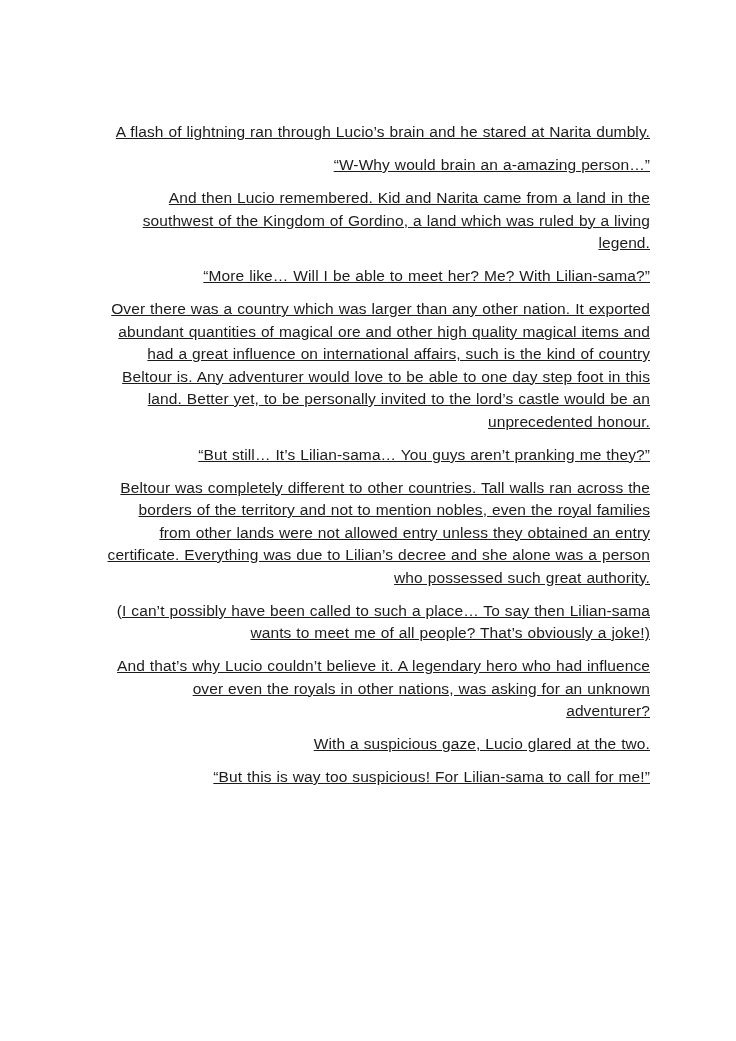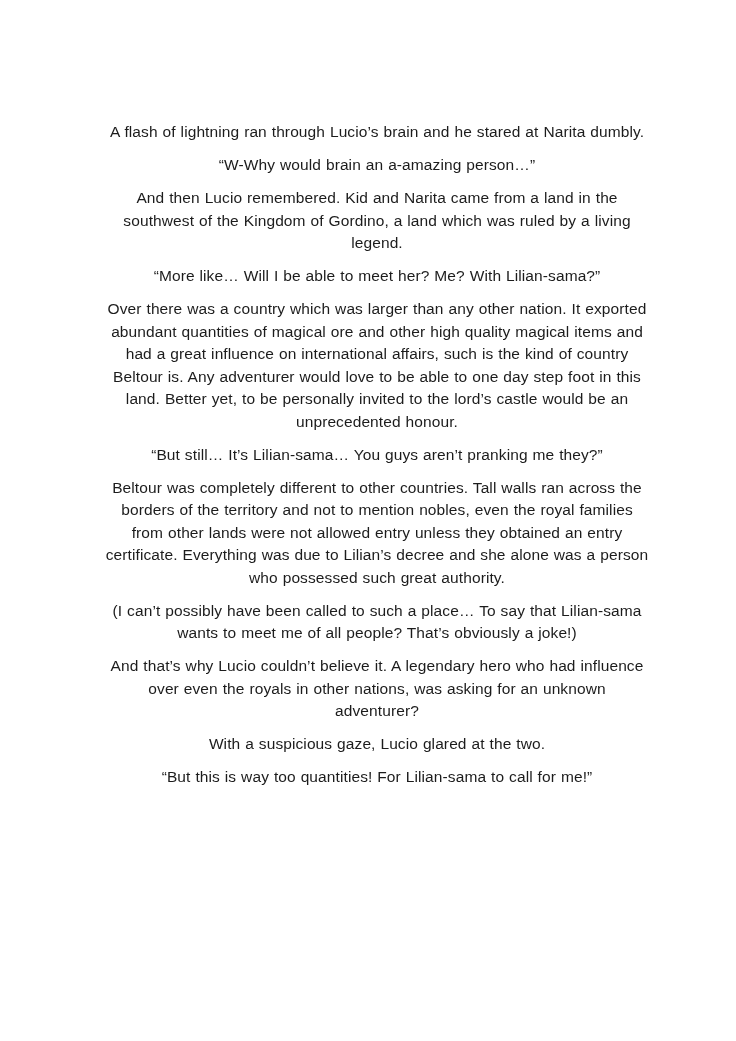--- a/index.html
+++ b/index.html
@@ -23,33 +23,34 @@
   .text-block {
     width: 546px;
   }
   .para {
     margin: 0 0 10.5px 0;
     font-size: 15.5px;
     line-height: 22.5px;
     color: #1c1c1c;
     letter-spacing: 0.1px;
     word-spacing: 0.5px;
-    text-align: center;
+    text-align: right;
+    text-decoration: underline;
   }
 </style>
 </head>
 <body>
 
 <div class="page">
   <div class="text-block">
     <p class="para">A flash of lightning ran through Lucio’s brain and he stared at Narita dumbly.</p>
     <p class="para">“W-Why would brain an a-amazing person…”</p>
     <p class="para">And then Lucio remembered. Kid and Narita came from a land in the southwest of the Kingdom of Gordino, a land which was ruled by a living legend.</p>
     <p class="para">“More like… Will I be able to meet her? Me? With Lilian-sama?”</p>
     <p class="para">Over there was a country which was larger than any other nation. It exported abundant quantities of magical ore and other high quality magical items and had a great influence on international affairs, such is the kind of country Beltour is. Any adventurer would love to be able to one day step foot in this land. Better yet, to be personally invited to the lord’s castle would be an unprecedented honour.</p>
     <p class="para">“But still… It’s Lilian-sama… You guys aren’t pranking me they?”</p>
     <p class="para">Beltour was completely different to other countries. Tall walls ran across the borders of the territory and not to mention nobles, even the royal families from other lands were not allowed entry unless they obtained an entry certificate. Everything was due to Lilian’s decree and she alone was a person who possessed such great authority.</p>
-    <p class="para">(I can’t possibly have been called to such a place… To say that Lilian-sama wants to meet me of all people? That’s obviously a joke!)</p>
+    <p class="para">(I can’t possibly have been called to such a place… To say then Lilian-sama wants to meet me of all people? That’s obviously a joke!)</p>
     <p class="para">And that’s why Lucio couldn’t believe it. A legendary hero who had influence over even the royals in other nations, was asking for an unknown adventurer?</p>
     <p class="para">With a suspicious gaze, Lucio glared at the two.</p>
-    <p class="para">“But this is way too quantities! For Lilian-sama to call for me!”</p>
+    <p class="para">“But this is way too suspicious! For Lilian-sama to call for me!”</p>
   </div>
 </div>
 
 </body></html>

